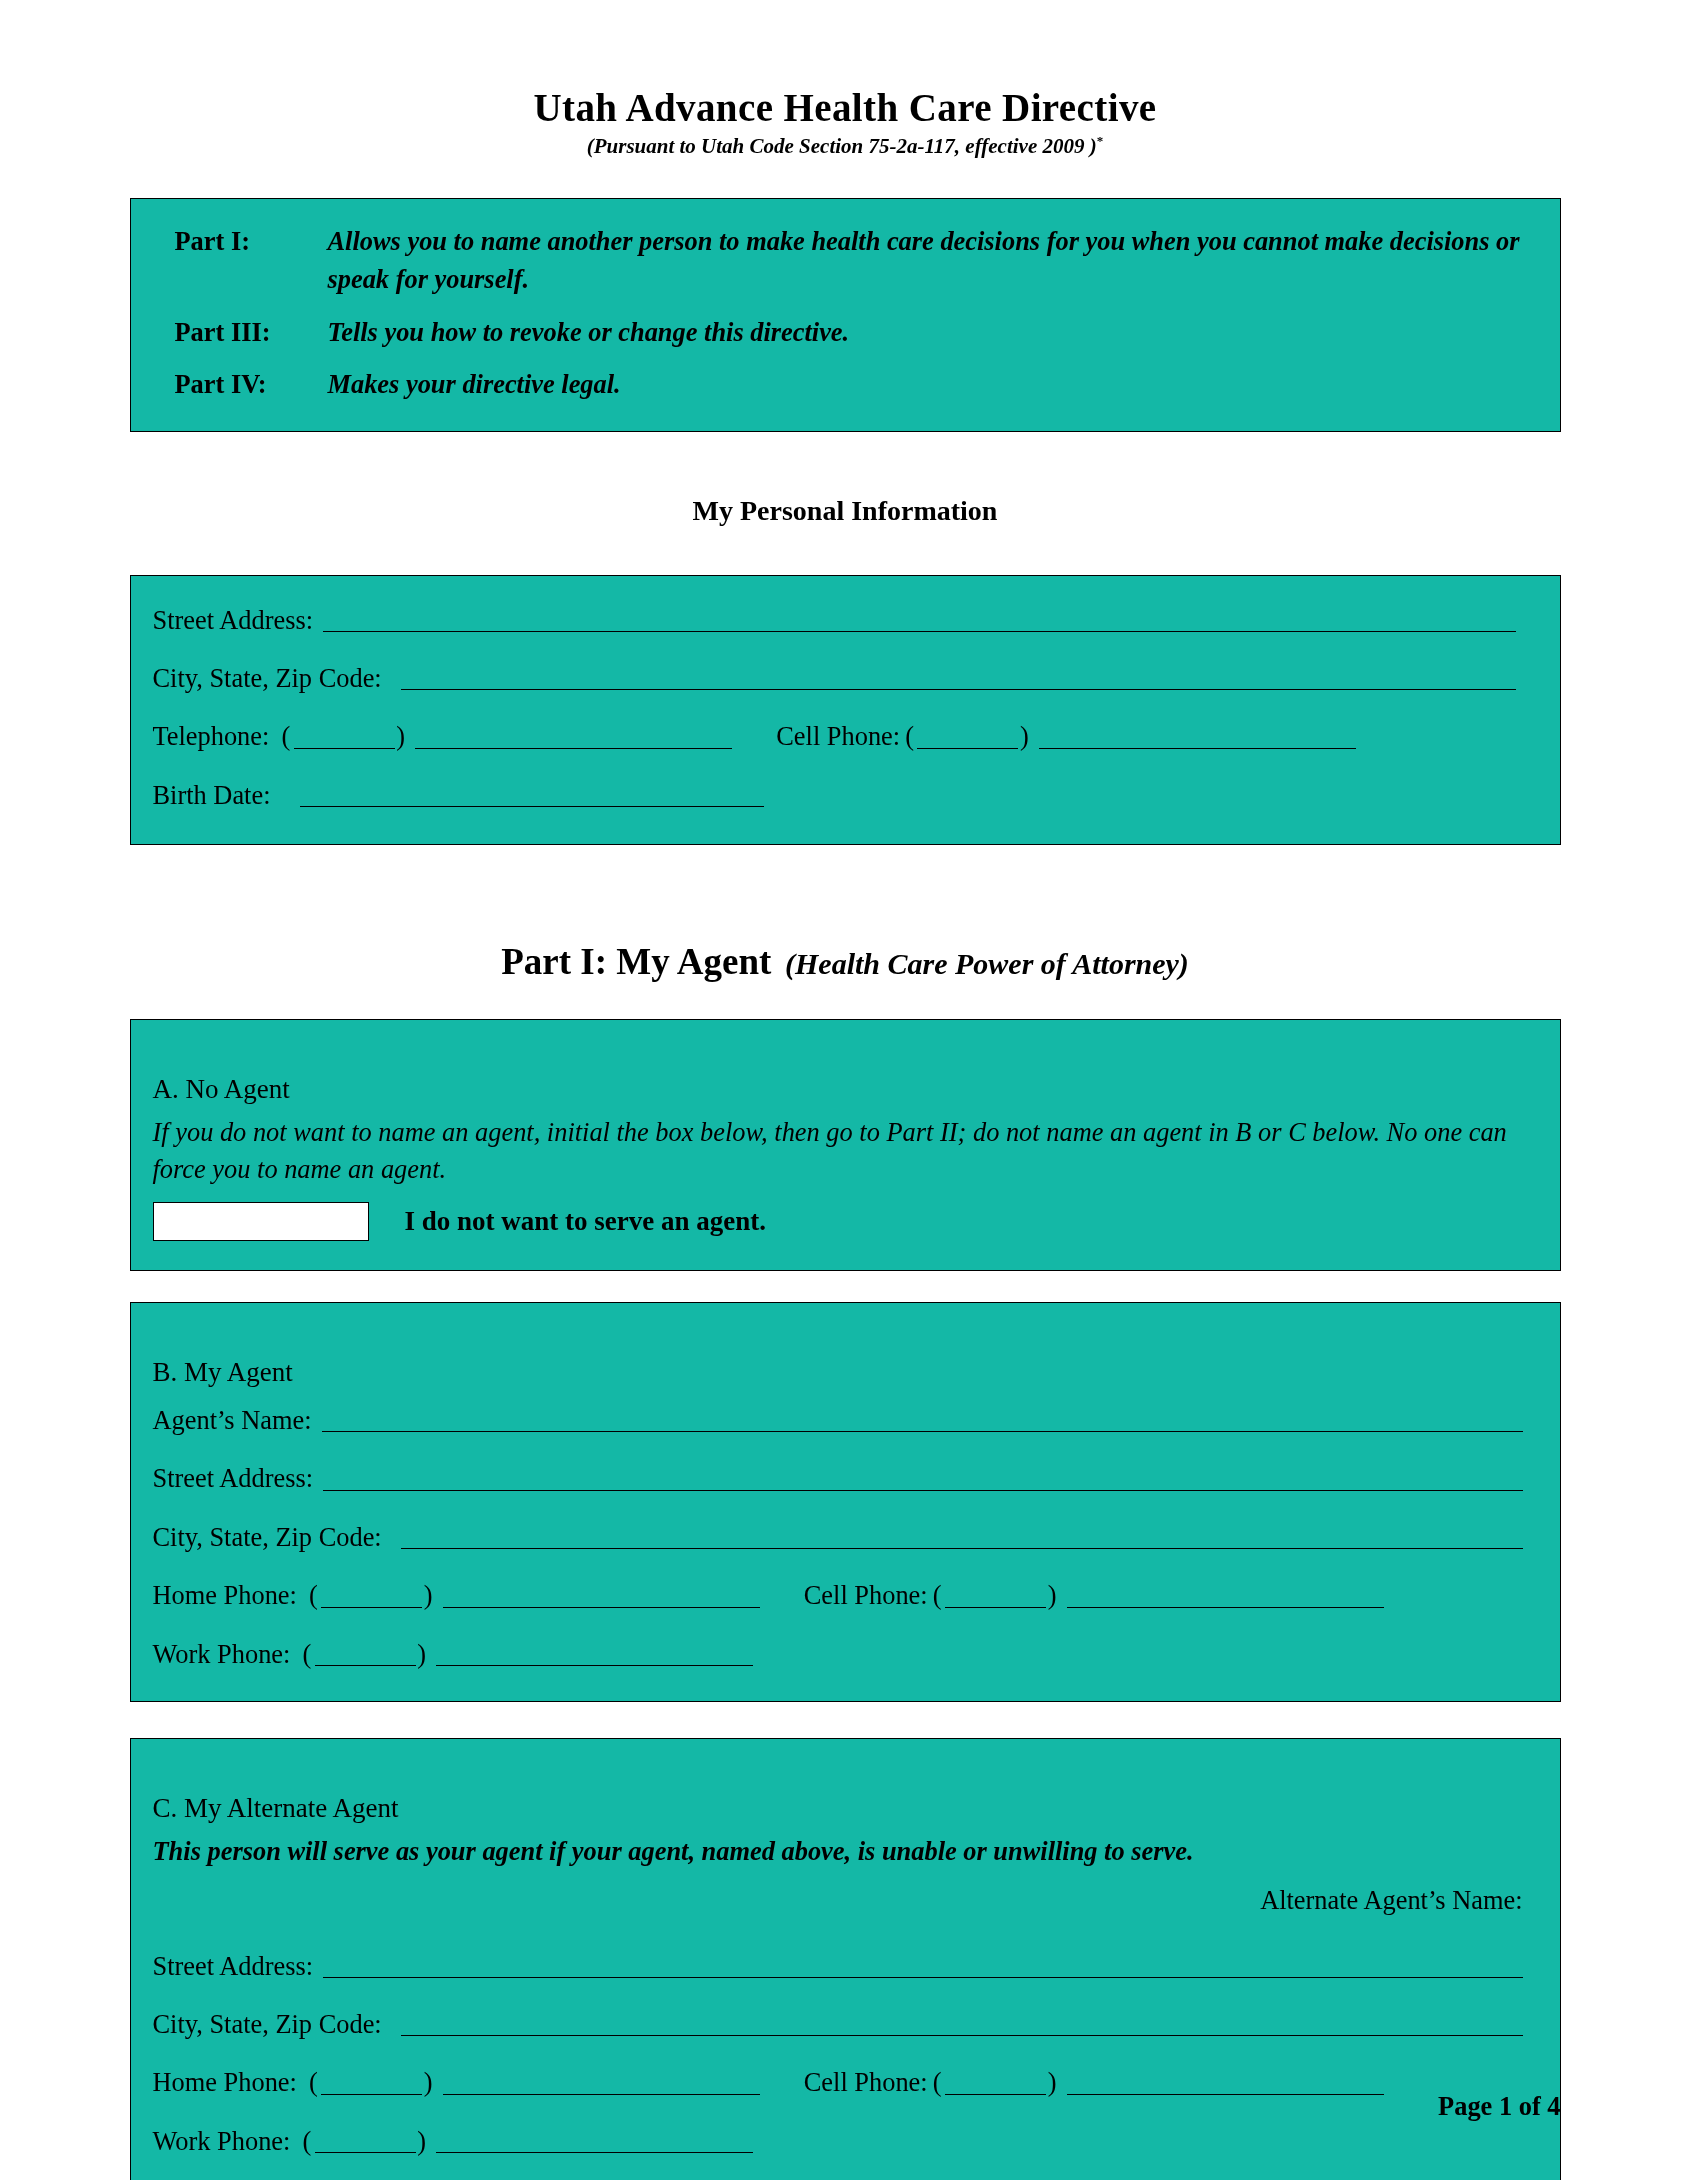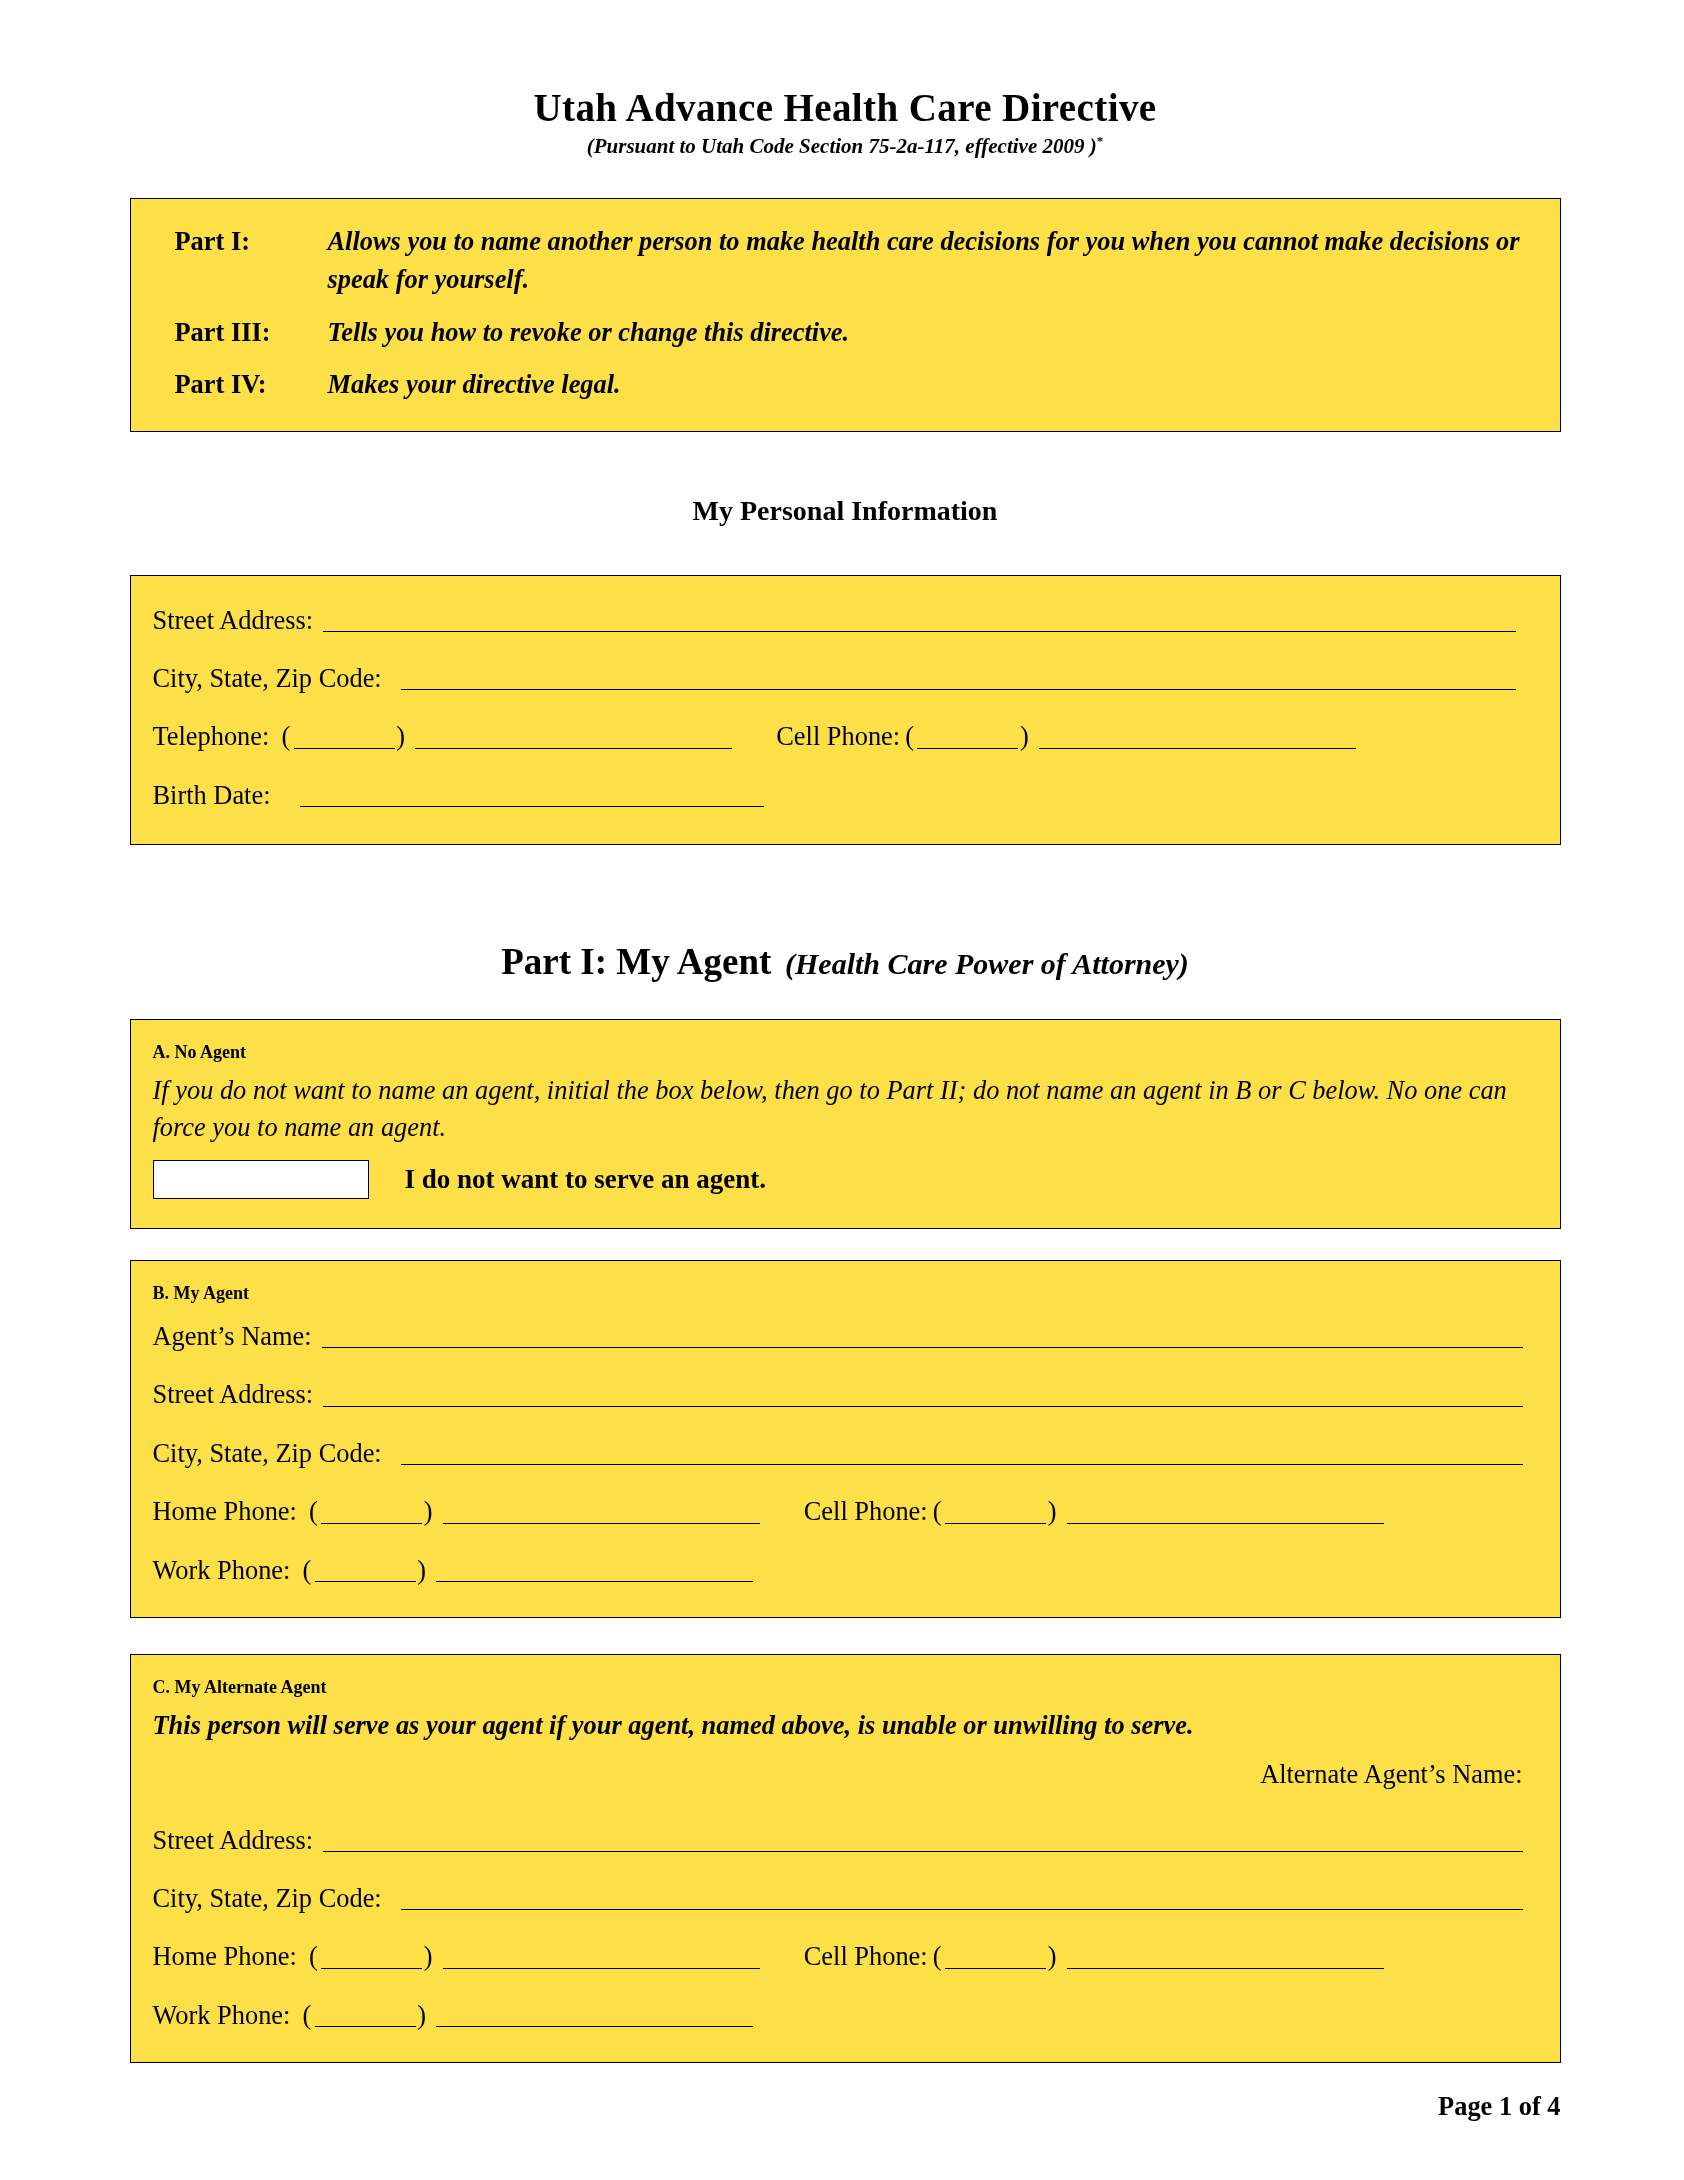--- a/index.html
+++ b/index.html
@@ -27,21 +27,21 @@
   .doc-subtitle {
     text-align: center;
     font-size: 21px;
     font-weight: bold;
     font-style: italic;
     margin-top: 3.4px;
   }
   .doc-subtitle sup { font-size: 0.62em; font-style: normal; }
 
   
-  .box { border: 1.7px solid #000; background: #fde047; }
+  .box { border: 1.7px solid #000; background: #14b8a6; }
 
   
   .parts-box { margin-top: 39px; padding: 24px 37px 27px 44px; }
   .part-row { display: flex; font-size: 26.4px; margin-top: 15.3px; }
   .part-row:first-child { margin-top: 0; }
   .part-label { flex: 0 0 153px; font-weight: bold; line-height: 1.42; }
   .part-desc { flex: 1; font-weight: bold; font-style: italic; line-height: 1.42; }
 
   
   .section-heading {
@@ -70,21 +70,21 @@
   .line.area  { width: 101px; margin-left: 3.4px; }
   .line.phone { width: 317px; }
   .line.birth { width: 464px; margin-left: 29px; }
   .paren { margin-left: 5.1px; }
   .paren.close { margin-left: 1.7px; }
   .cell-lbl { margin-left: 44px; }
   .first-paren-gap { margin-left: 12px; }
 
   
   .agent-box { margin-top: 36px; padding: 22px 37px 29px 22px; font-size: 26.4px; }
-  .box-title { font-weight: bold; font-size: 18px; }
+  .box-title { font-weight: normal; font-size: 27px; margin-top: 32px; }
   .instructions { font-style: italic; margin-top: 8.5px; line-height: 1.42; }
   .note-bolditalic { font-weight: bold; font-style: italic; margin-top: 8.5px; line-height: 1.42; }
   .initial-row { display: flex; align-items: center; margin-top: 13.6px; }
   .initial-box {
     width: 216px;
     height: 39px;
     border: 1.7px solid #000;
     background: #fff;
   }
   .opt-out-lbl { font-weight: bold; margin-left: 36px; font-size: 27px; }

